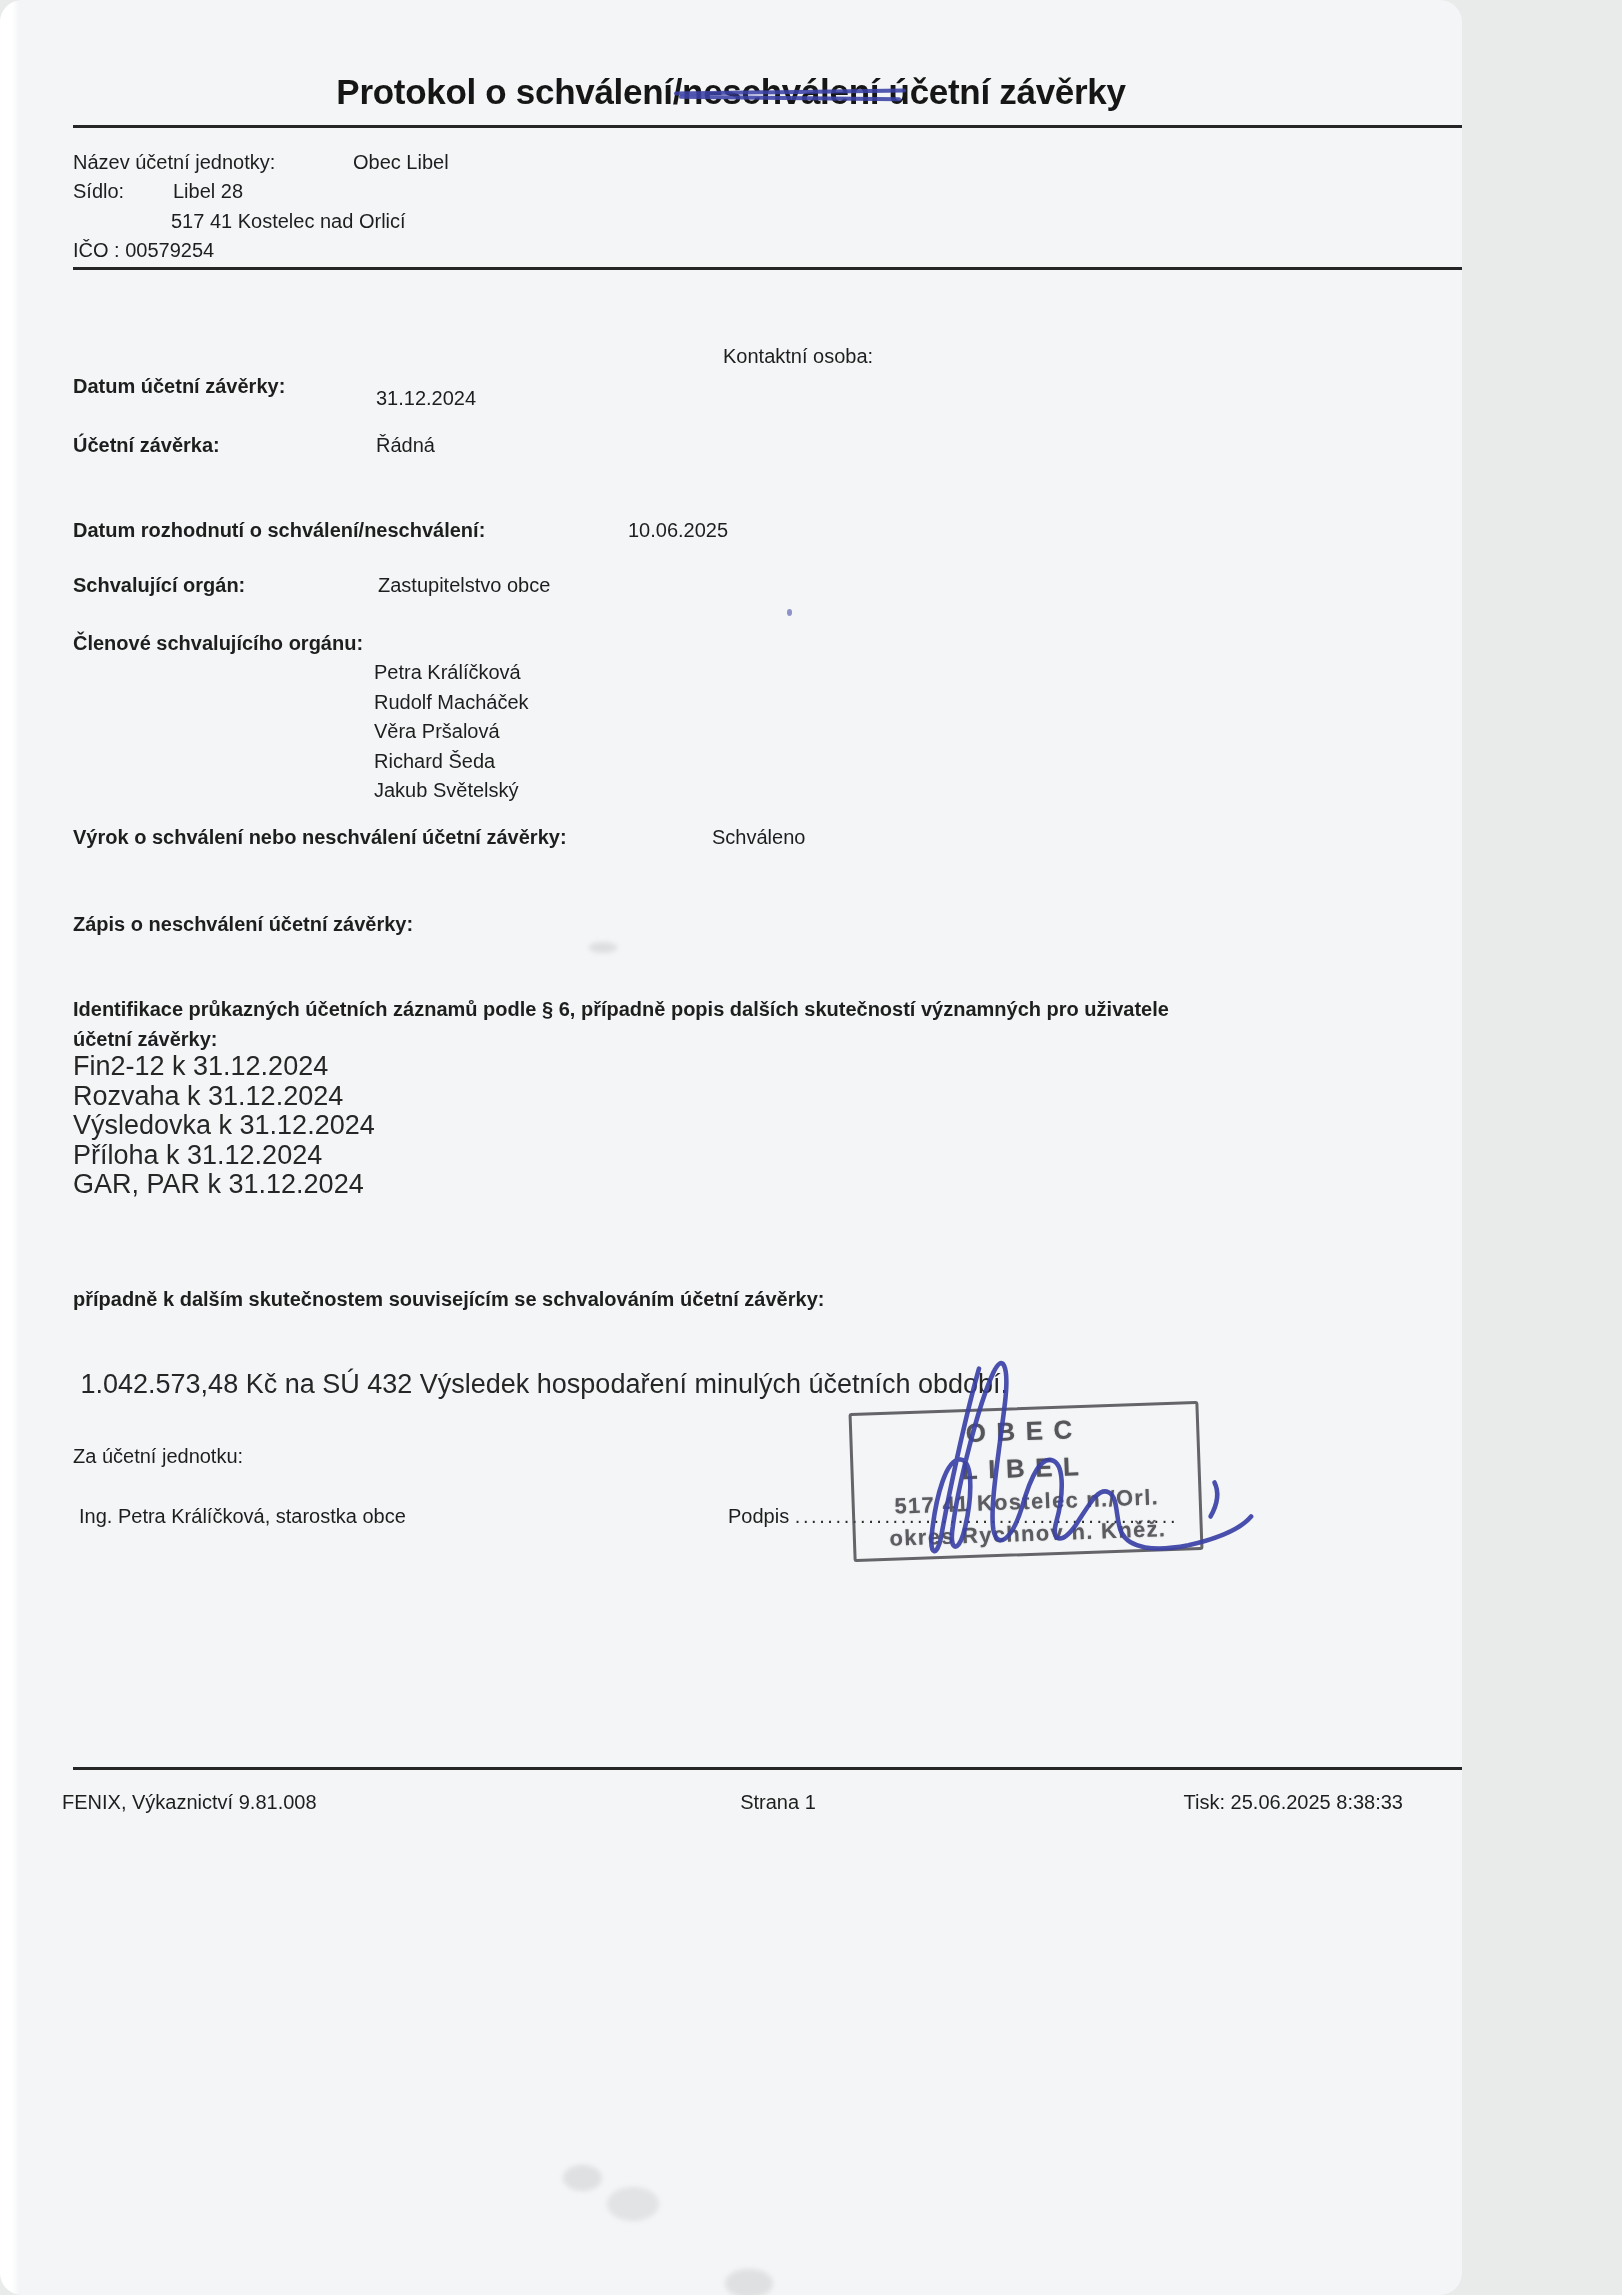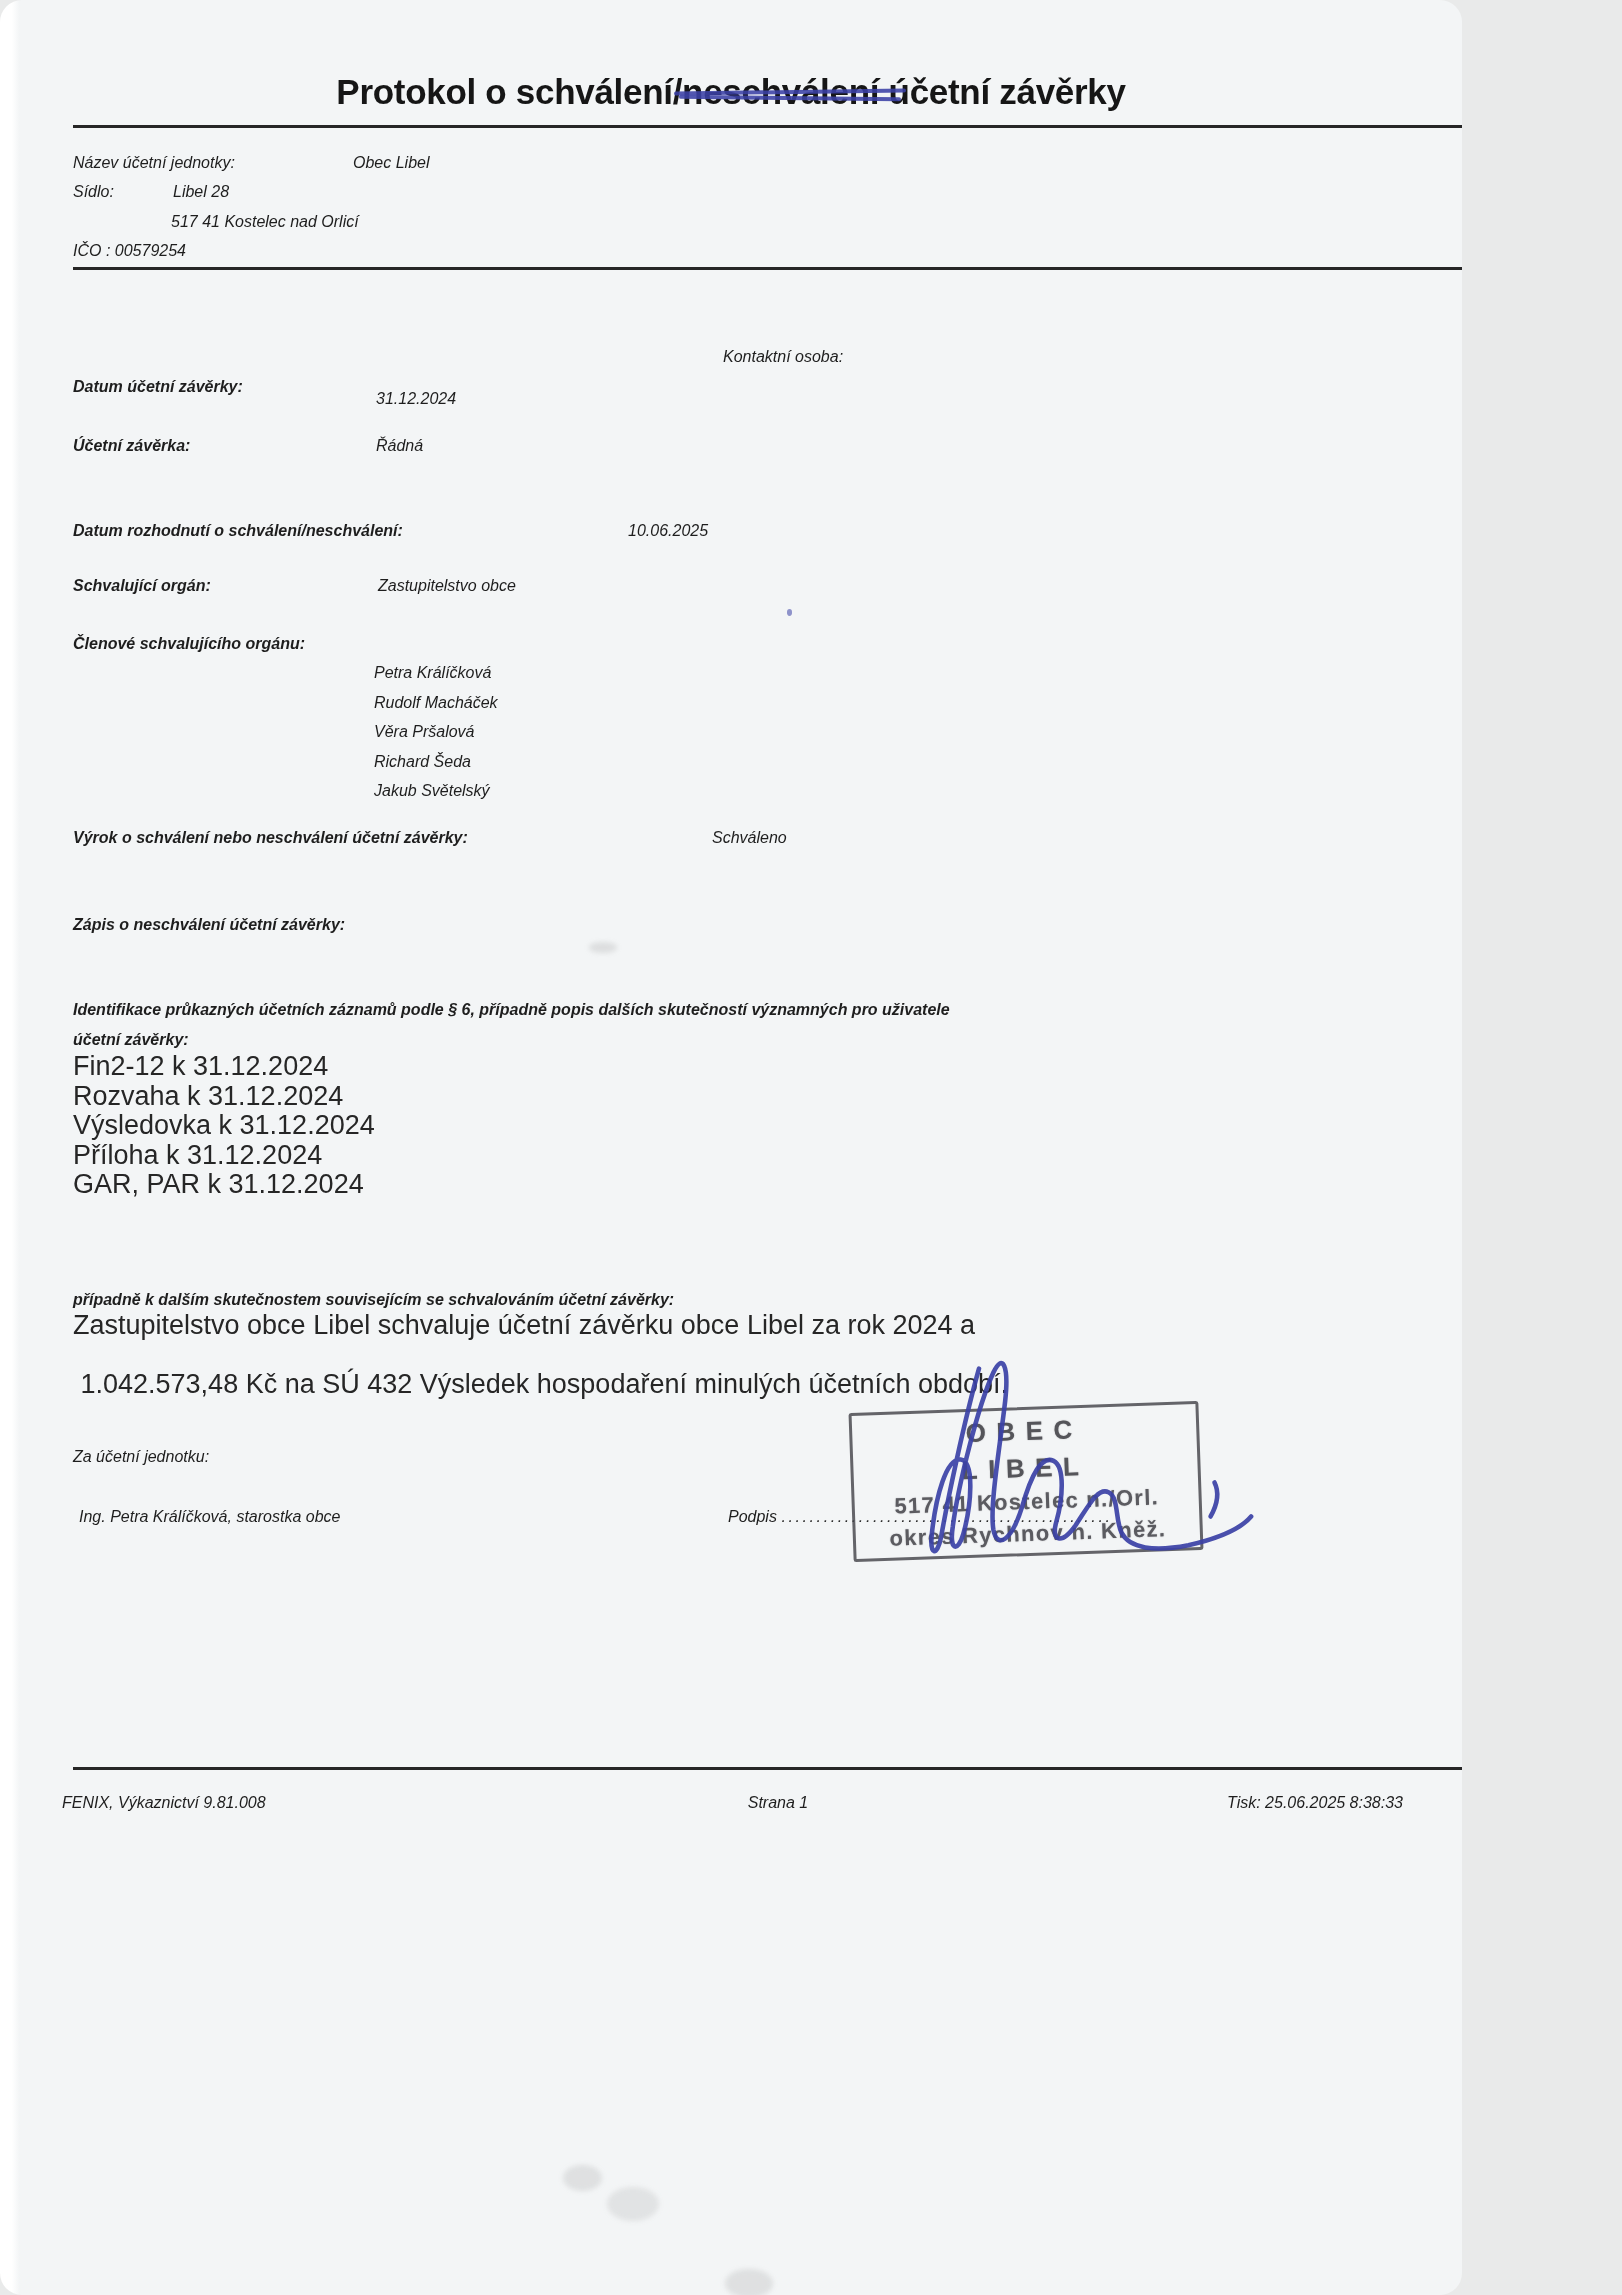--- a/index.html
+++ b/index.html
@@ -8,21 +8,21 @@
     position:relative;
     width:1462px;height:2295px;
     background:
       linear-gradient(to right, #ffffff 0px, #ffffff 11.8px, #f3f5f6 19.6px, #f3f5f6 100%);
     overflow:hidden;
     font-family:"Liberation Sans", sans-serif;
     color:#1e1e1e;
     border-radius:22px;
   }
   .abs{position:absolute;}
-  .txt{font-size:16px;line-height:29.4px;white-space:nowrap;font-style:italic;}
+  .txt{font-size:20px;line-height:29.4px;white-space:nowrap;}
   .bold{font-weight:700;}
   .mono{
     font-family:Liberation Sans, sans-serif;
     font-size:27px;line-height:29.4px;color:#262626;white-space:pre;
   }
   .hr{position:absolute;height:2.6px;background:#262626;}
   
   #title{
     left:0;right:0;top:72px;text-align:center;
     font-size:35px;font-weight:700;color:#161616;letter-spacing:-0.3px;
@@ -95,21 +95,20 @@
 
   <div class="abs txt bold" style="left:73px;top:995px;">Identifikace průkazných účetních záznamů podle § 6, případně popis dalších skutečností významných pro uživatele</div>
   <div class="abs txt bold" style="left:73px;top:1025px;">účetní závěrky:</div>
   <div class="abs mono" style="left:73px;top:1052px;">Fin2-12 k 31.12.2024</div>
   <div class="abs mono" style="left:73px;top:1082px;">Rozvaha k 31.12.2024</div>
   <div class="abs mono" style="left:73px;top:1111px;">Výsledovka k 31.12.2024</div>
   <div class="abs mono" style="left:73px;top:1141px;">Příloha k 31.12.2024</div>
   <div class="abs mono" style="left:73px;top:1170px;">GAR, PAR k 31.12.2024</div>
 
   <div class="abs txt bold" style="left:73px;top:1285px;">případně k dalším skutečnostem souvisejícím se schvalováním účetní závěrky:</div>
-  <div class="abs mono" style="left:73px;top:1311px;">Zastupitelstvo obce Libel schvaluje účetní závěrku obce Libel za rok 2024 a</div>
   <div class="abs mono" style="left:73px;top:1370px;"> 1.042.573,48 Kč na SÚ 432 Výsledek hospodaření minulých účetních období.</div>
 
   <div class="abs txt" style="left:73px;top:1442px;">Za účetní jednotku:</div>
   <div class="abs txt" style="left:79px;top:1502px;">Ing. Petra Králíčková, starostka obce</div>
   <div class="abs txt" style="left:728px;top:1502px;z-index:2;"><span>Podpis </span><span class="dots">...............................................</span></div>
 
   <div id="stamp" class="abs">
     <div class="stamp-big">OBEC</div>
     <div class="stamp-big">LIBEL</div>
     <div class="stamp-small">517 41 Kostelec n./Orl.</div>

